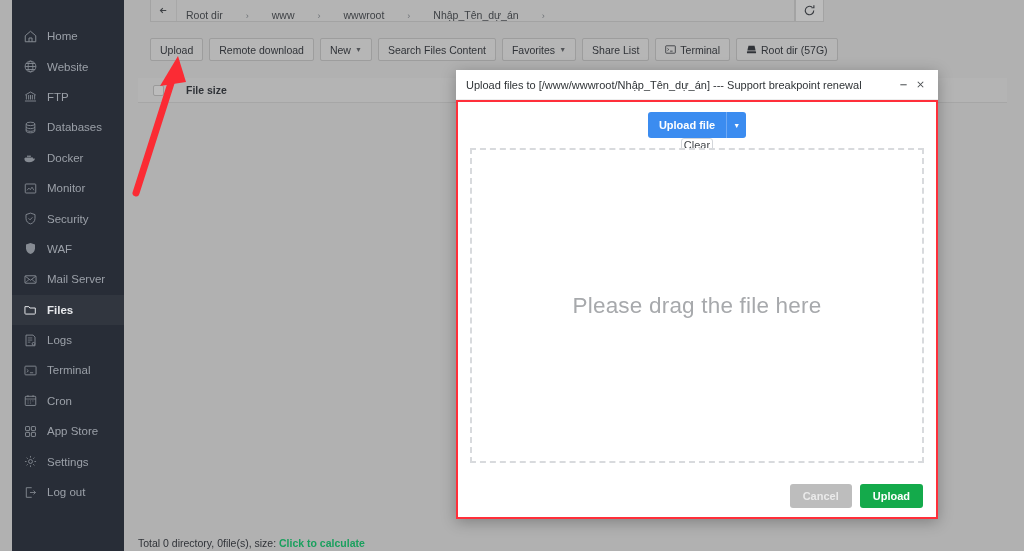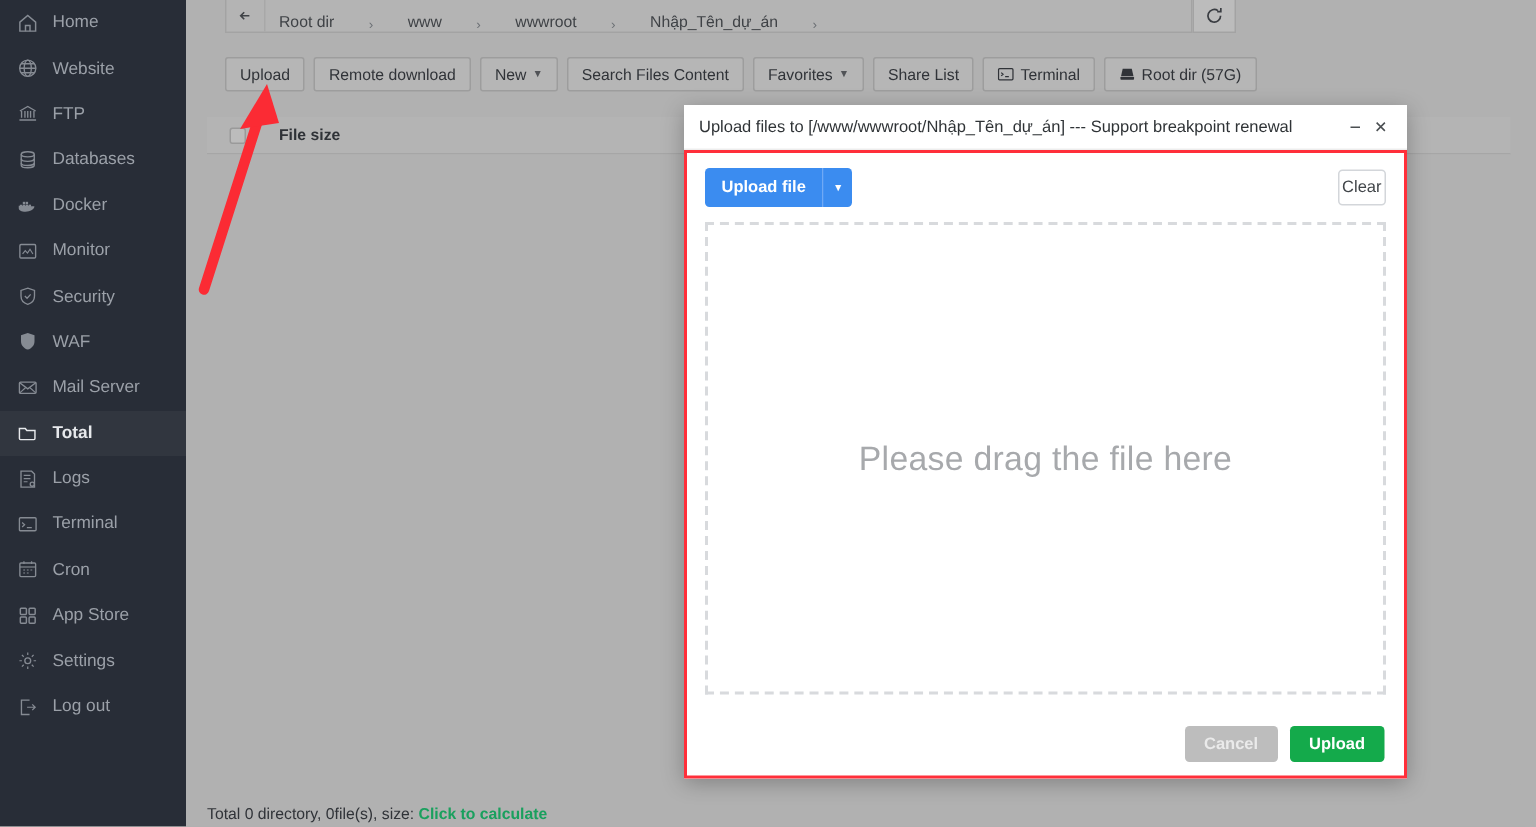--- a/index.html
+++ b/index.html
@@ -6,23 +6,23 @@
   html, body {
     width: 1024px; height: 551px;
     overflow: hidden;
     font-family: "Liberation Sans", sans-serif;
     background: #b1b1b1;
   }
   #app { position: relative; width: 1024px; height: 551px; }
 
   
   #sidebar {
-    position: absolute; left: 0; top: 0; width: 124px; height: 551px;
+    position: absolute; left: 12px; top: 0; width: 124px; height: 551px;
     background: #282d37;
-    padding-top: 0;
+    padding-top: 21px;
   }
   .nav-item {
     position: relative;
     display: flex; align-items: center;
     height: 30.4px;
     padding-left: 11px;
     color: #9ba0a8;
     font-size: 11.5px;
     white-space: nowrap;
     cursor: pointer;
@@ -139,20 +139,21 @@
   }
   #dlg-body {
     position: absolute; left: 0; top: 30px; right: 0; bottom: 0;
     border: 2px solid #ff2f3a;
     background: #fff;
     padding: 10px 12px 10px 12px;
   }
   #dlg-row {
     display: flex; align-items: center; justify-content: space-between;
     height: 26px;
+    flex-direction: column;
   }
   #upload-file-grp { display: flex; align-items: stretch; }
   #upload-file-btn {
     height: 26px; padding: 0 11px;
     background: #3b8cf0; color: #fff;
     font-size: 11px; font-weight: bold;
     border: none; border-radius: 3px 0 0 3px;
     display: flex; align-items: center; cursor: pointer;
   }
   #upload-file-caret {
@@ -302,21 +303,21 @@
         </span>
       <span>Mail Server</span>
     </div>
 
     <div class="nav-item active">
       <span class="nav-ic">
           <svg width="15" height="15" viewBox="0 0 20 20" fill="none" stroke="#e7e9ec" stroke-width="1.3">
             <path d="M2.6 6.2h5.2l1.4 1.8h7.2v7.2c0 .5-.4.9-.9.9H3.5c-.5 0-.9-.4-.9-.9z"></path>
           </svg>
         </span>
-      <span>Total</span>
+      <span>Files</span>
     </div>
 
     <div class="nav-item">
       <span class="nav-ic">
           <svg width="15" height="15" viewBox="0 0 20 20" fill="none" stroke="#9ba0a8" stroke-width="1.2">
             <path d="M4 2.8h9.4l2.6 2.6V17H4z"></path>
             <path d="M6.4 6.6h6M6.4 9.4h6M6.4 12.2h3.4" stroke-width="1"></path>
             <circle cx="14" cy="14.4" r="1.8" fill="#282d37"></circle>
           </svg>
         </span>

